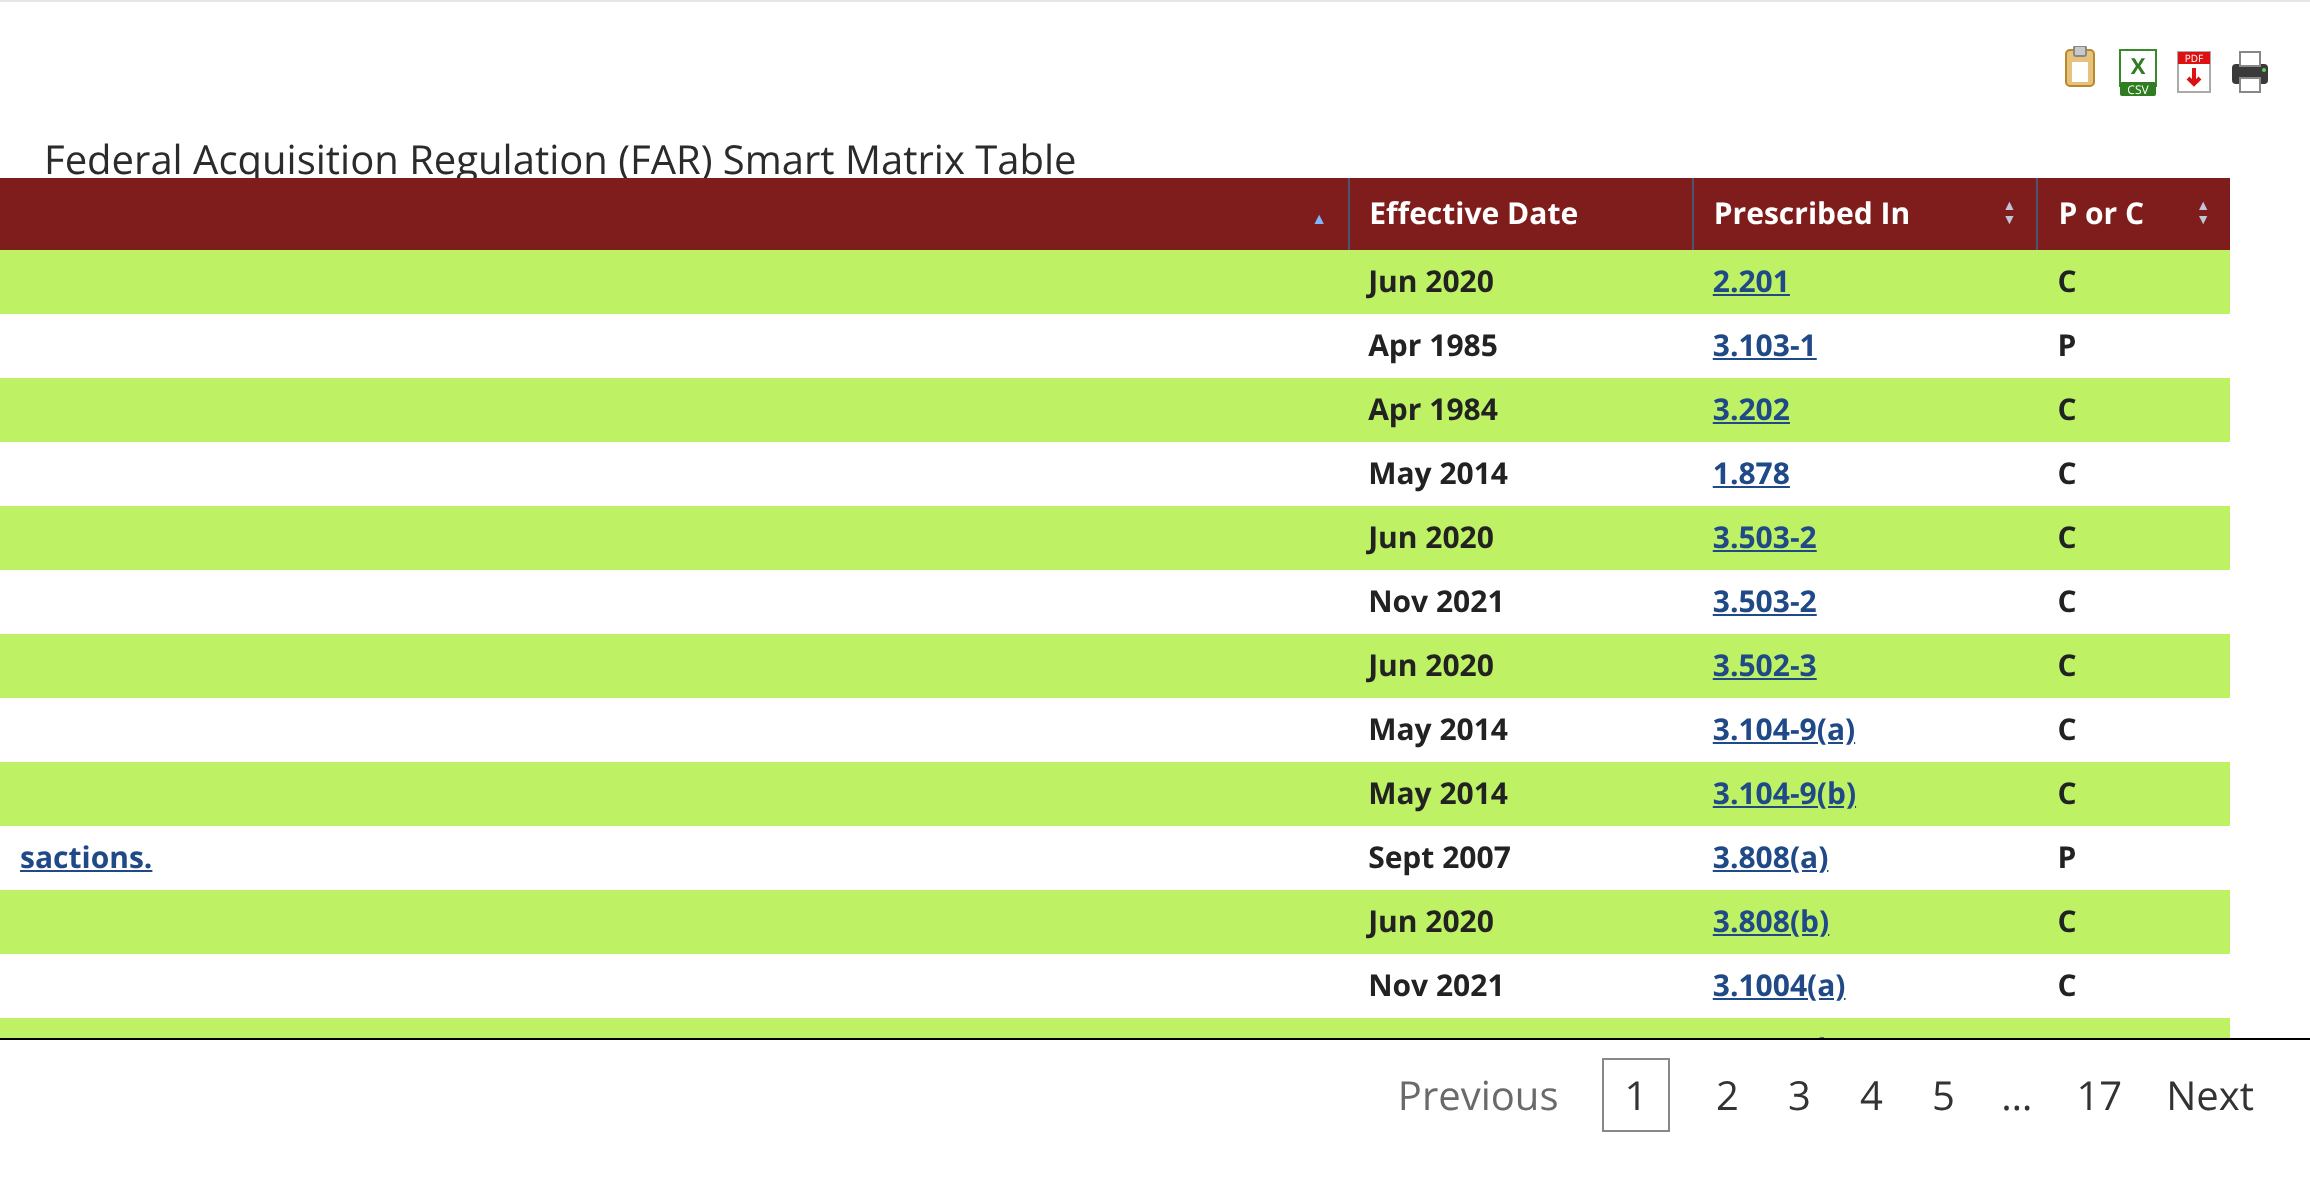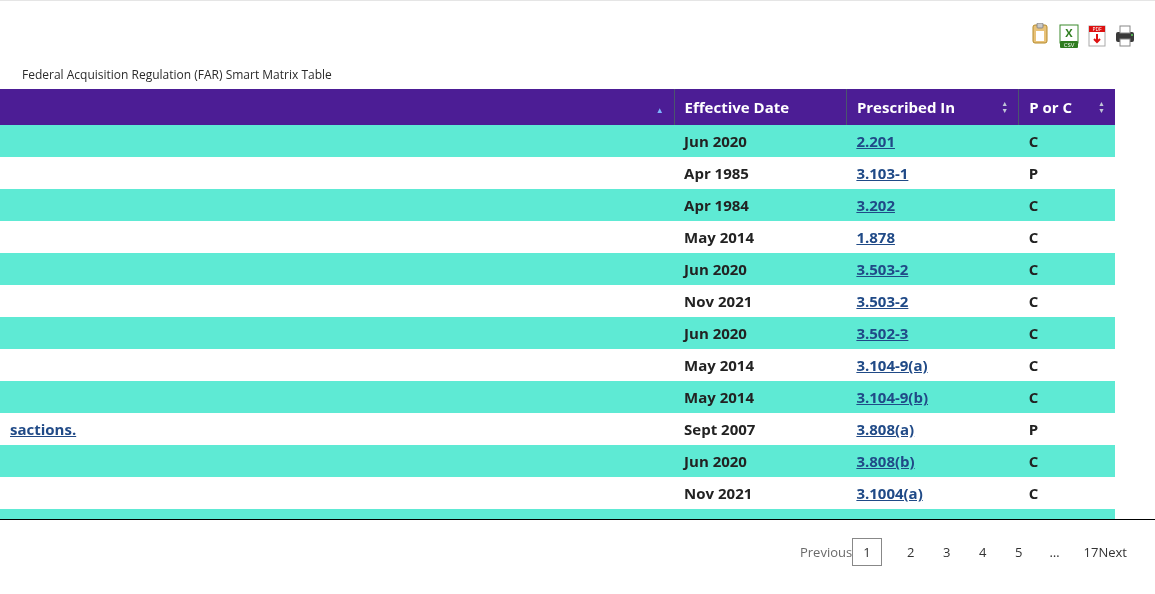--- a/index.html
+++ b/index.html
@@ -1,40 +1,40 @@
 <!DOCTYPE html>
 <html><head>
 <meta charset="utf-8">
 <style>
   * { box-sizing: border-box; }
   html,body { margin:0; padding:0; font-family:"Segoe UI","Open Sans",Arial,sans-serif; font-size:14px; color:#333; background:#fff; }
   .wrap { width:1155px; height:594px; position:relative; overflow:hidden; border-top:1px solid #e5e5e5; }
   .toolbar { position:absolute; top:22px; right:18px; display:flex; gap:4px; }
   .toolbar .ico { width:24px; height:26px; cursor:pointer; }
-  .caption { position:absolute; top:65px; left:22px; font-size:12px; color:#2b2b2b; }
+  .caption { position:absolute; top:65px; left:22px; font-size:20px; color:#2b2b2b; }
   .table-area { position:absolute; top:88px; left:0; right:0; bottom:74px; overflow:hidden; border-bottom:1px solid #000; }
   .scroll-region { height:100%; overflow-y:scroll; }
   table { border-collapse:collapse; width:1115px; }
-  thead th { background:#4c1d95; color:#fff; font-weight:700; text-align:left; padding:8px 10px; font-size:15px; position:sticky; top:0; border-right:1px solid #4a556e; }
+  thead th { background:#7f1d1d; color:#fff; font-weight:700; text-align:left; padding:8px 10px; font-size:15px; position:sticky; top:0; border-right:1px solid #4a556e; }
   thead th:last-child { border-right:none; }
   .col-first { width:665px; }
   .col-eff { width:170px; }
   .col-pres { width:170px; text-align:left; }
   .col-pc { width:95px; text-align:left;margin-top:20px; }
   .sort-ind { display:inline-block; vertical-align:middle; float:right; }
   .sort-asc::after { content:"▲"; font-size:8px; color:#7db7ff; }
   .sort-both::after { content:"▲\A▼"; white-space:pre; font-size:7px; line-height:7px; color:#c0c6d6; display:inline-block; text-align:center;}
   tbody td { padding:6px 10px; font-size:15px; vertical-align:middle; height:30px; }
-  tbody tr.odd { background:#5eead4; }
+  tbody tr.odd { background:#bef264; }
   tbody tr.even { background:#ffffff;padding-left:28px; }
   td.eff { font-weight:700; color:#222; }
   td.pres a { color:#204a87; font-weight:700; text-decoration:underline; cursor:pointer; }
   td.pc { font-weight:700; color:#222; }
   td.first a { color:#204a87; font-weight:700; text-decoration:underline; cursor:pointer;margin-top:15px; }
-  .pager { position:absolute; bottom:28px; right:28px; display:flex; align-items:center; font-size:13px; color:#333; }
+  .pager { position:absolute; bottom:28px; right:28px; display:flex; align-items:center; gap:22px; font-size:20px; color:#333; }
   .pager span, .pager a { cursor:pointer; }
   .pager .pnum { min-width:14px; text-align:center; }
   .pager .current { border:1px solid #888; padding:4px 10px; }
   .pager .disabled { color:#6a6a6a; cursor:default; }
 </style>
 </head>
 <body>
 
 <div class="wrap">
 

